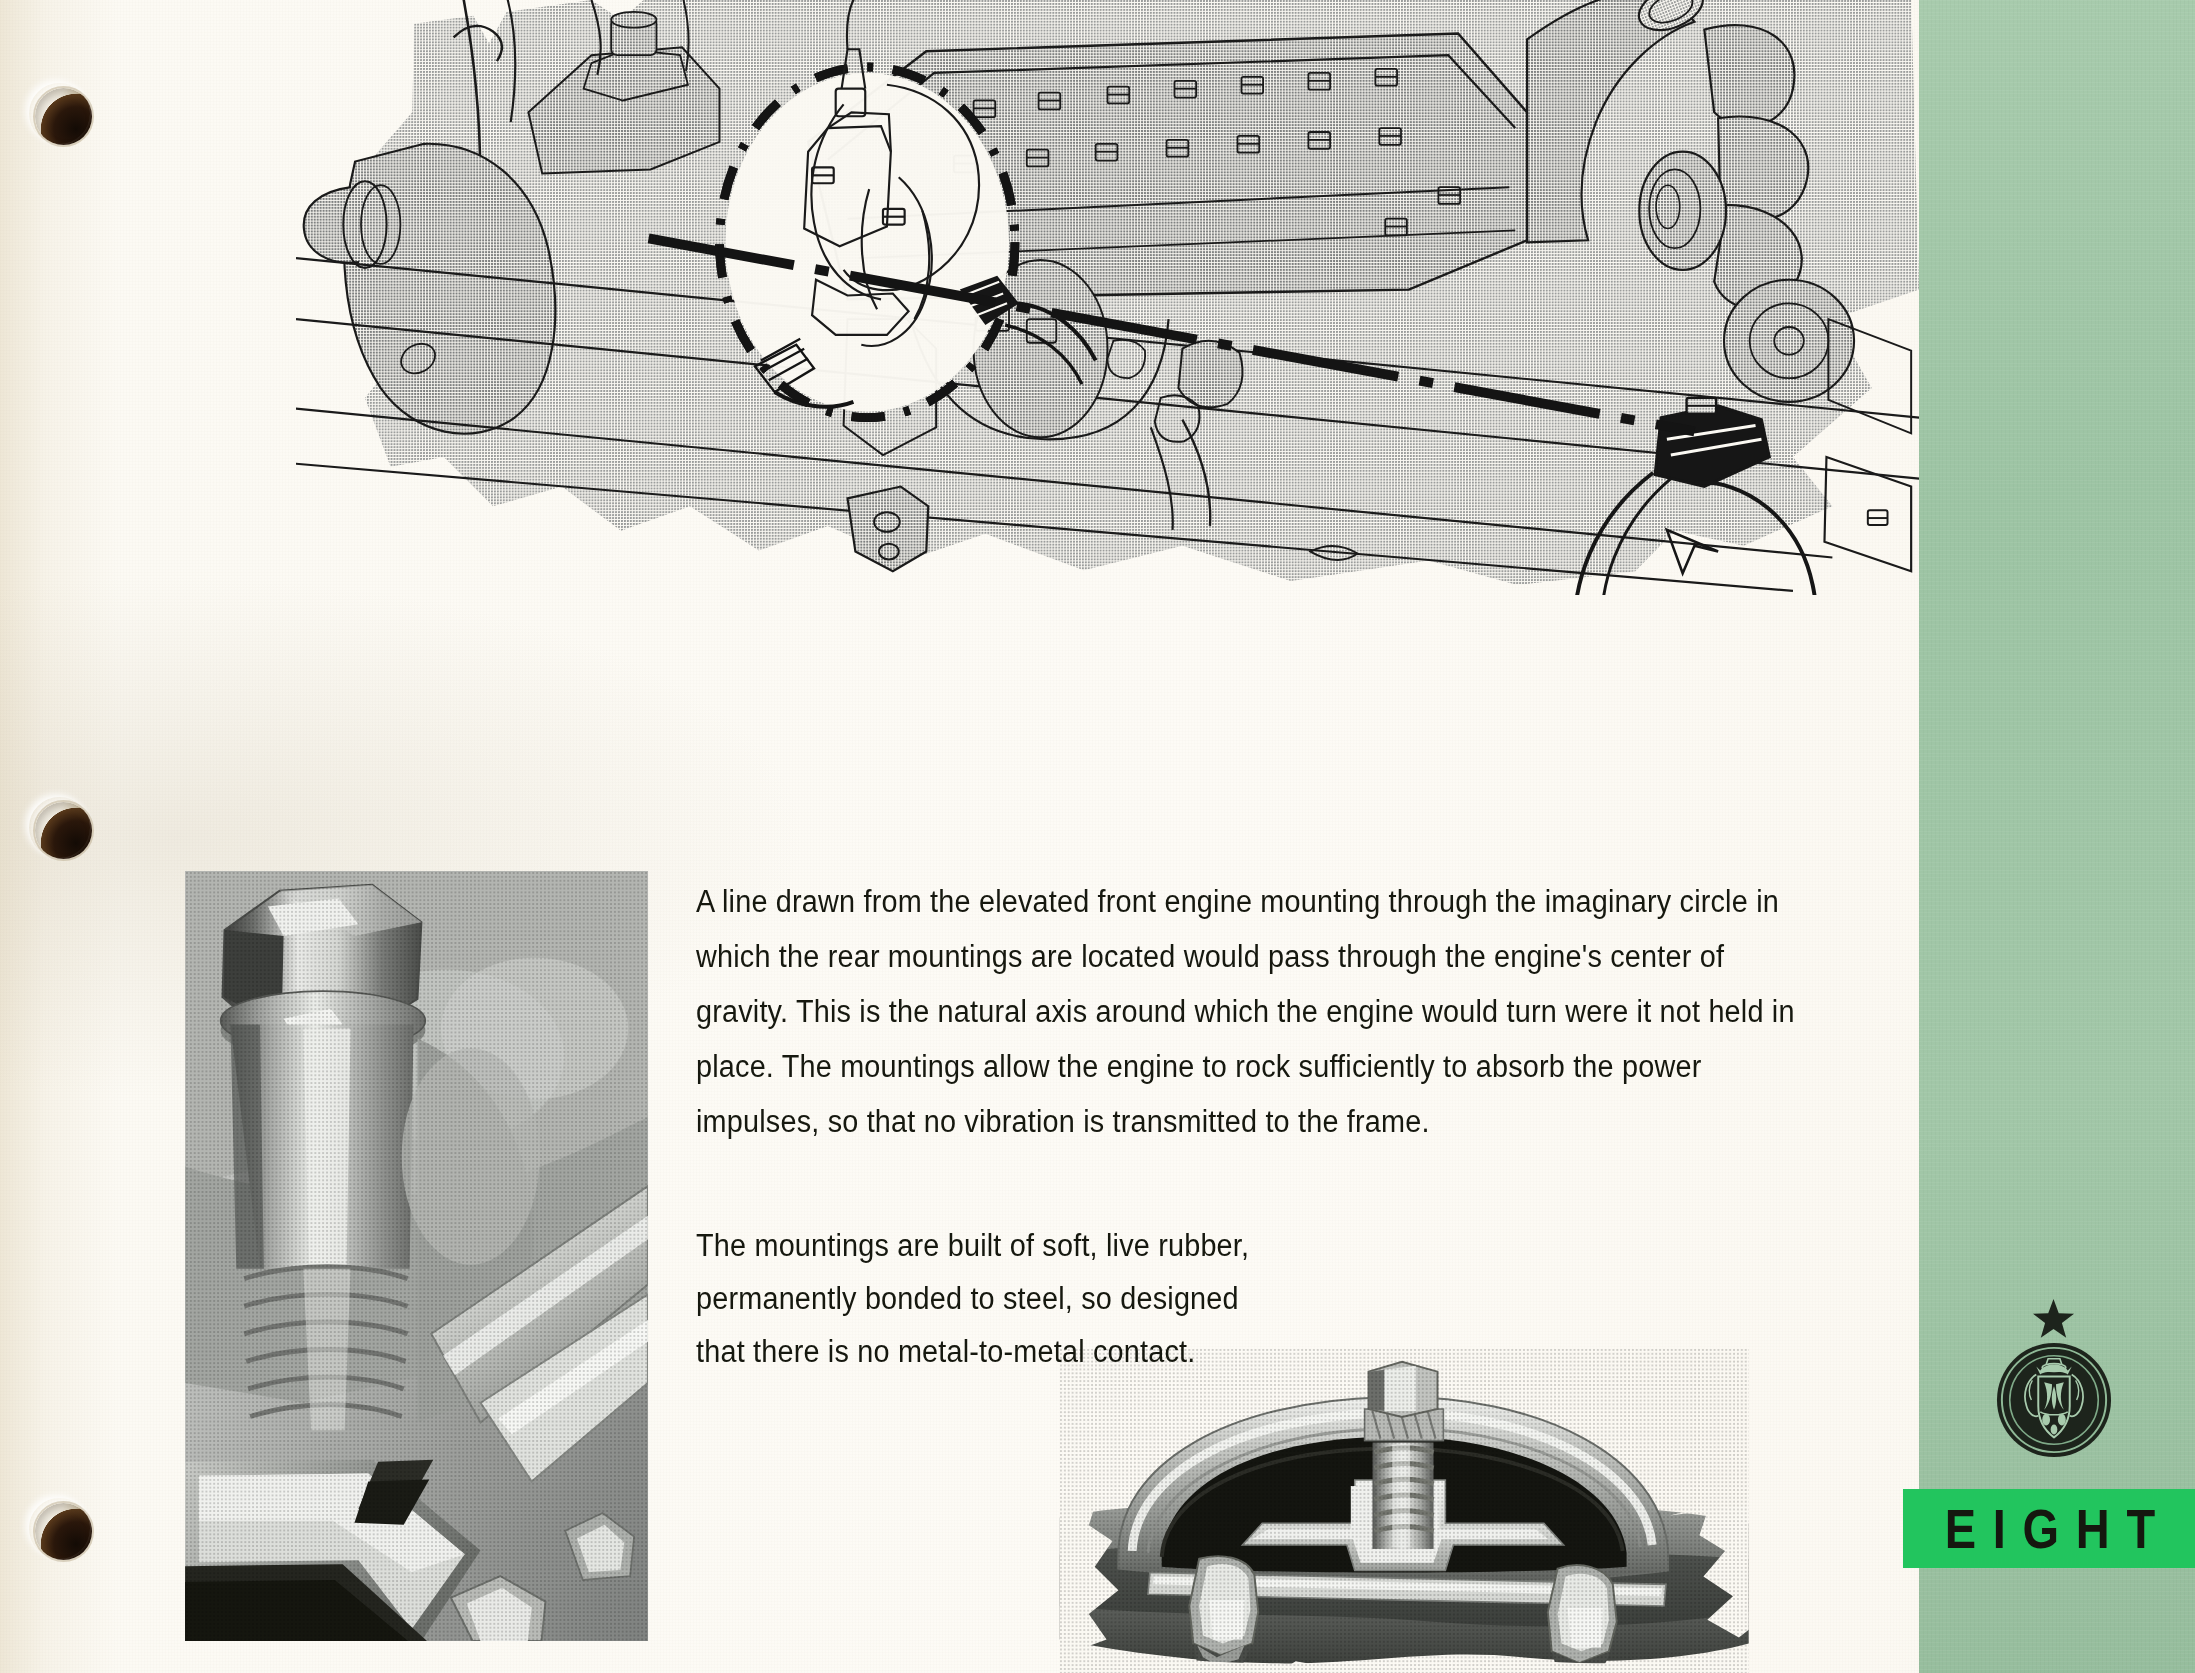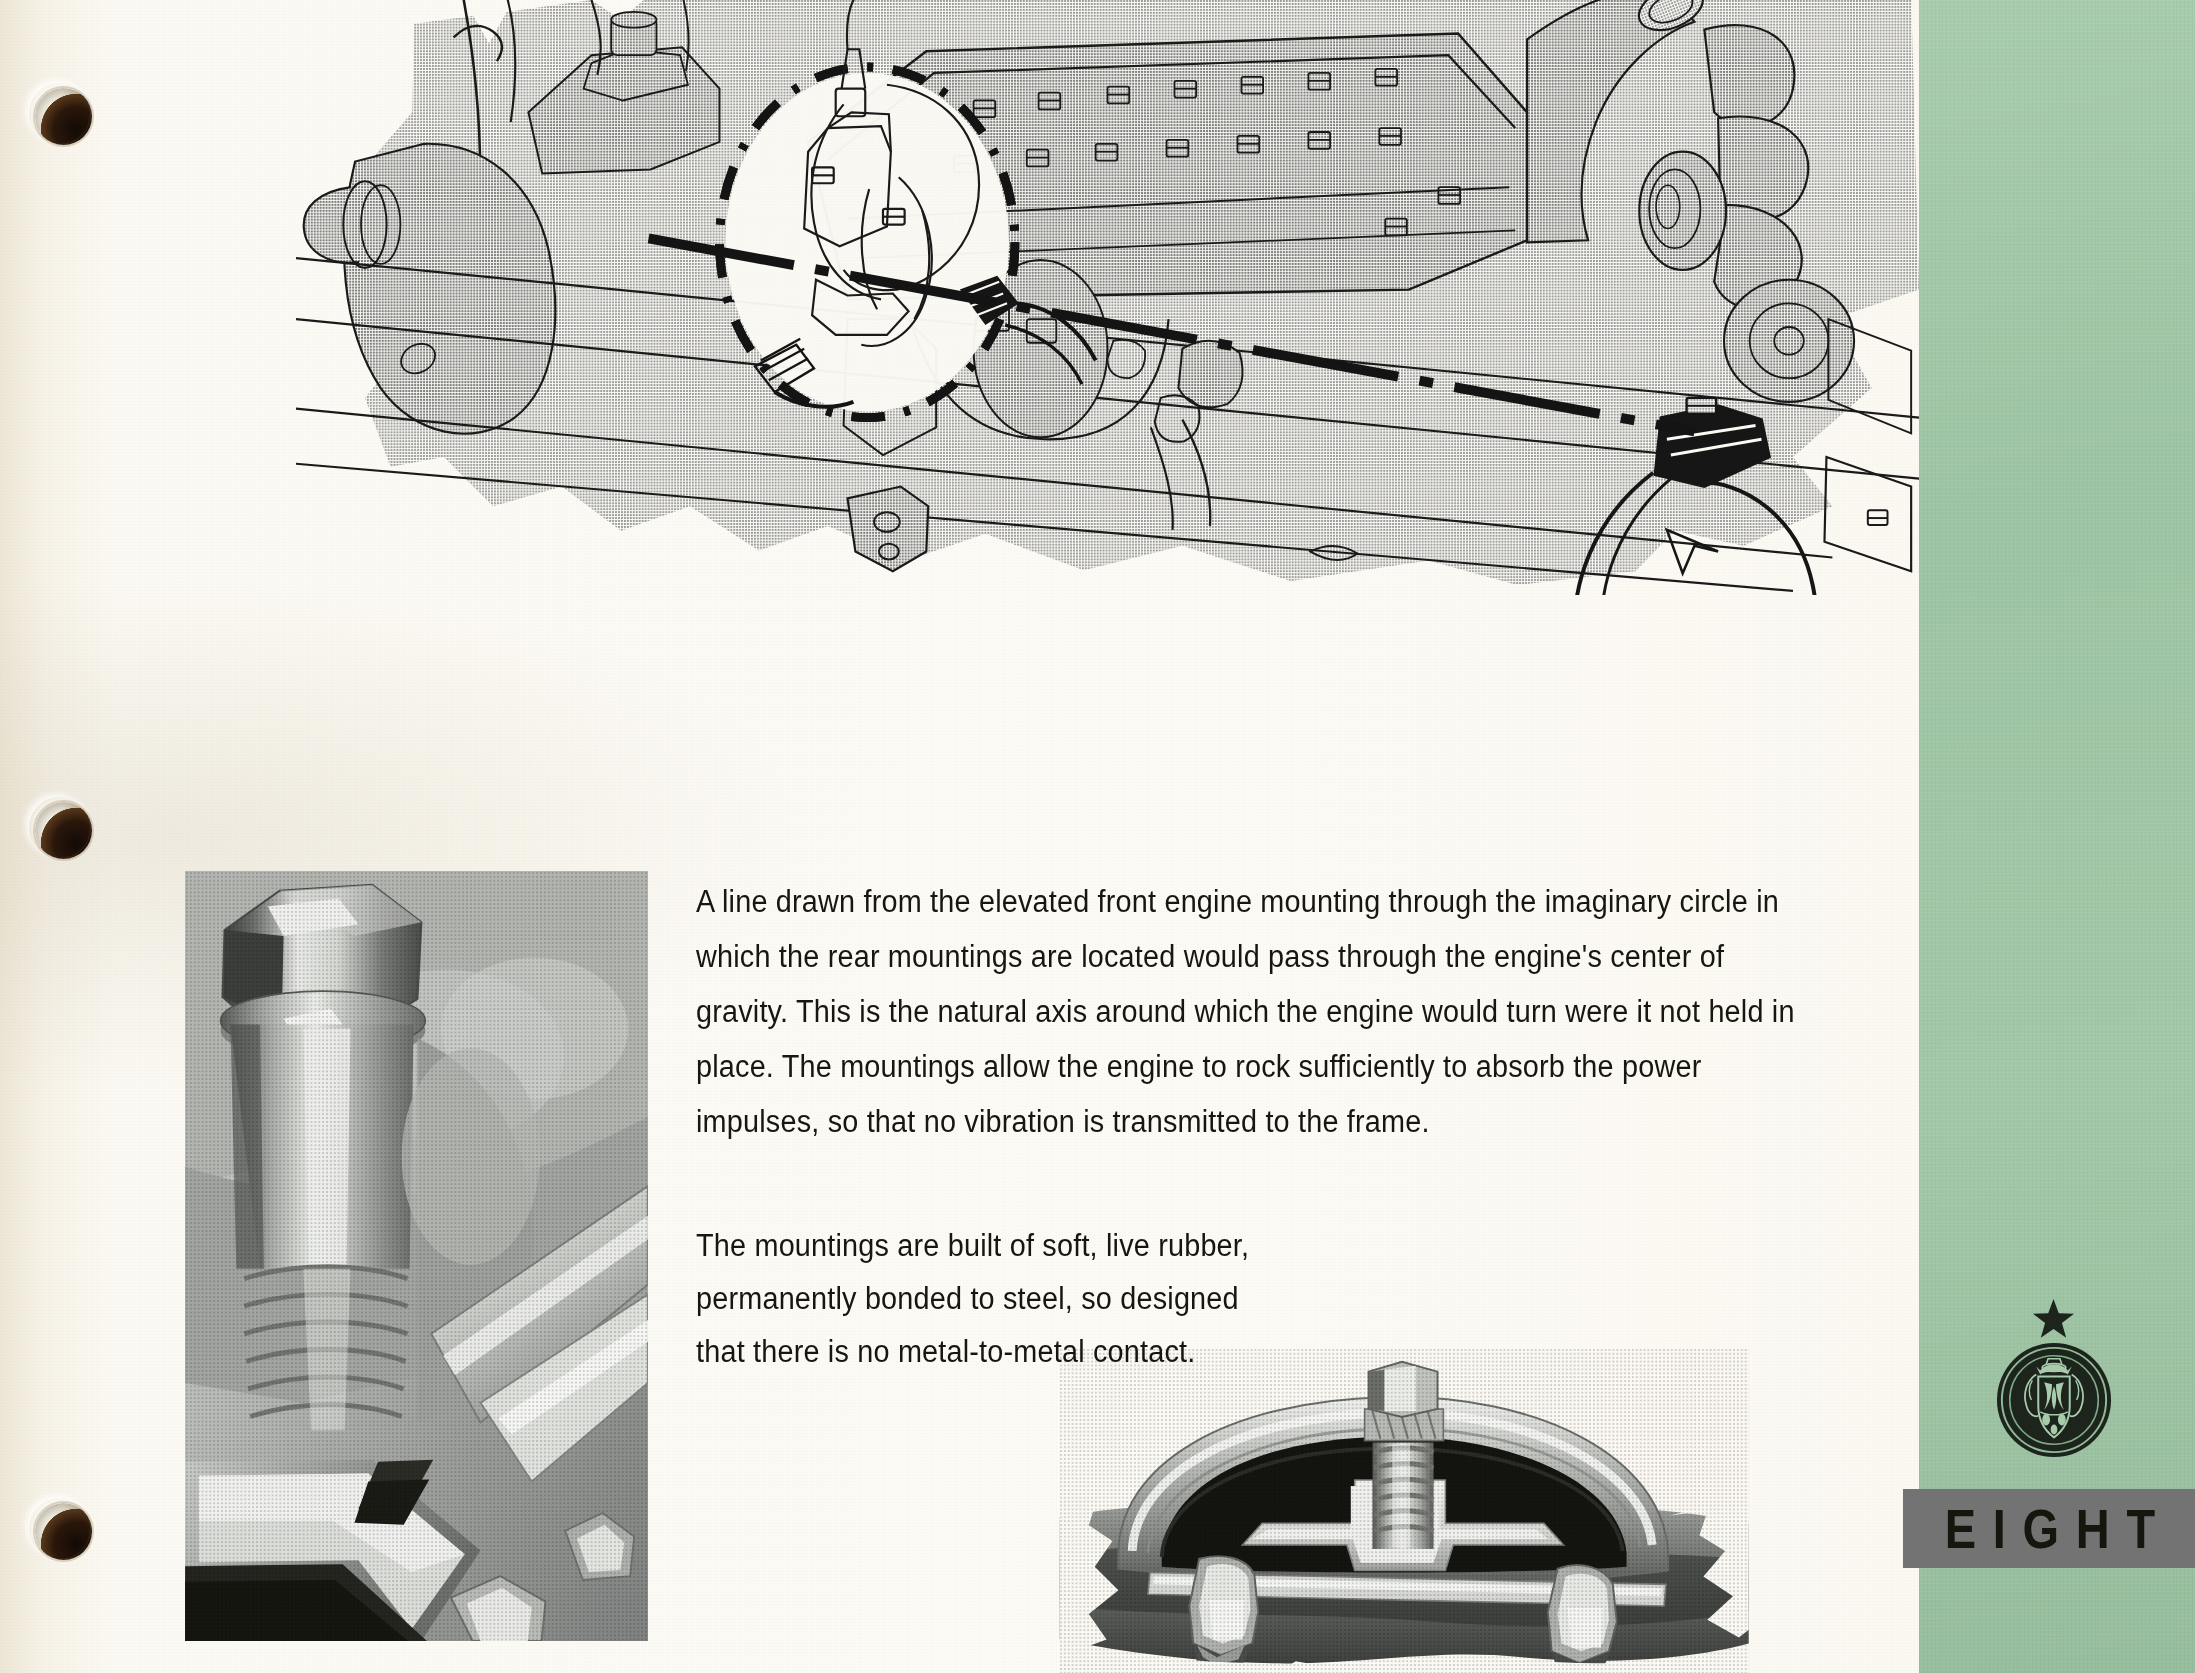--- a/index.html
+++ b/index.html
@@ -47,21 +47,21 @@
     background:linear-gradient(170deg,#a8cbad 0%,#9dc4a4 30%,#a2c7a8 65%,#96bd9d 100%);
   }
   #green-band .noise{
     position:absolute;inset:0;opacity:.45;
     background-image:
       repeating-linear-gradient(0deg, rgba(255,255,255,.10) 0 1px, transparent 1px 3.9px),
       repeating-linear-gradient(90deg, rgba(60,90,60,.07) 0 1px, transparent 1px 3.9px);
   }
   #eight-band{
     position:absolute;left:1903px;top:1489px;width:293px;height:79px;
-    background:#737373;display:flex;align-items:center;justify-content:center;
+    background:#22c55e;display:flex;align-items:center;justify-content:center;
   }
   #eight-label{
     font-family:"Liberation Sans", sans-serif;
     font-size:47px;font-weight:700;letter-spacing:16.7px;
     color:#15170f;padding-left:17.7px;line-height:1;
     transform:scaleY(1.18);
   }
   #emblem-wrap{
     position:absolute;left:1960px;top:1298px;width:187px;height:177px;
     display:flex;flex-direction:column;align-items:center;

